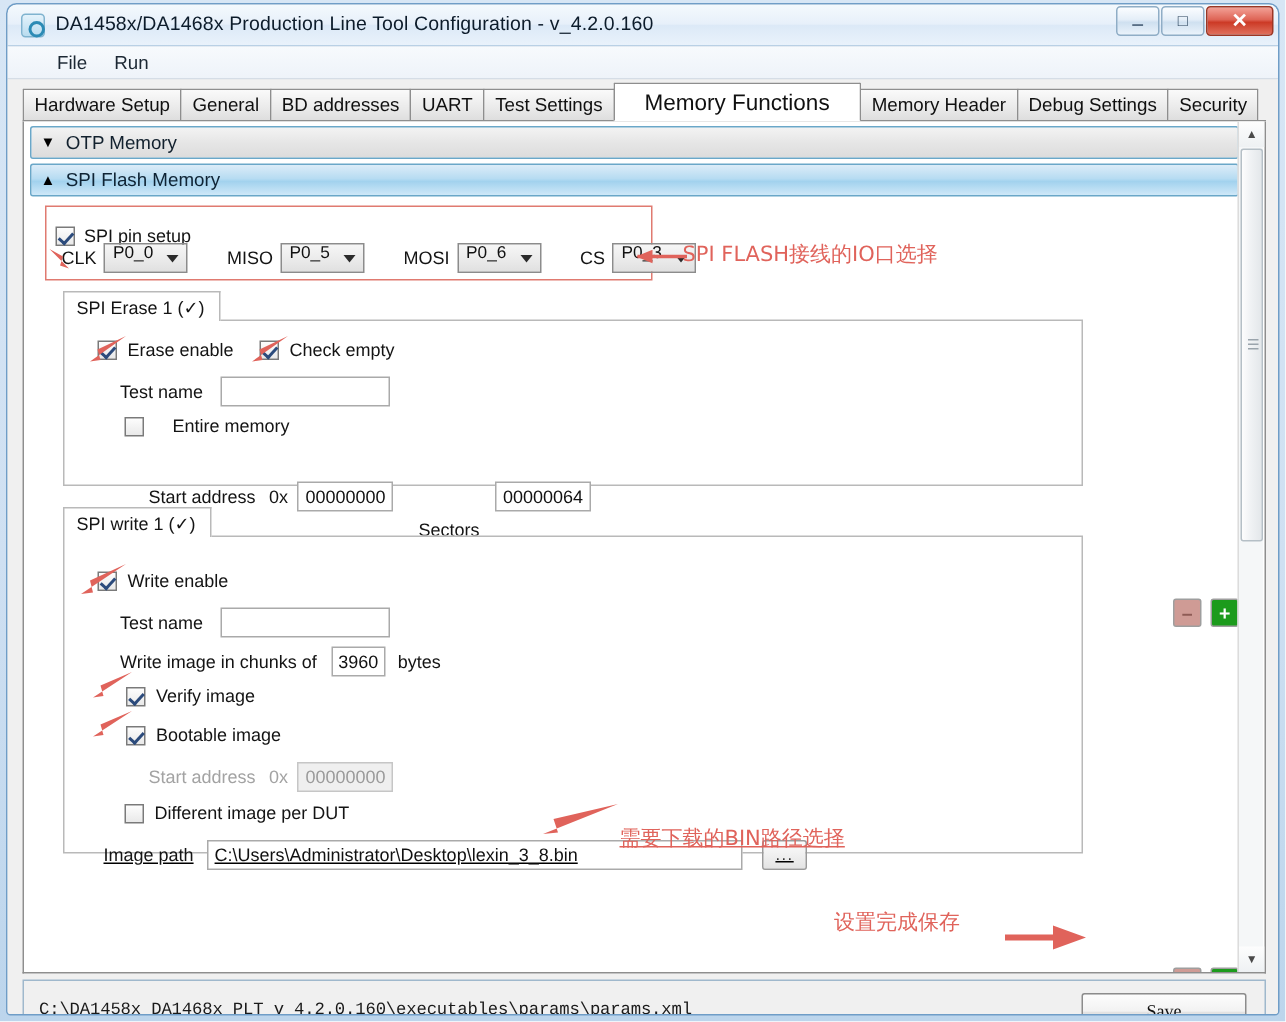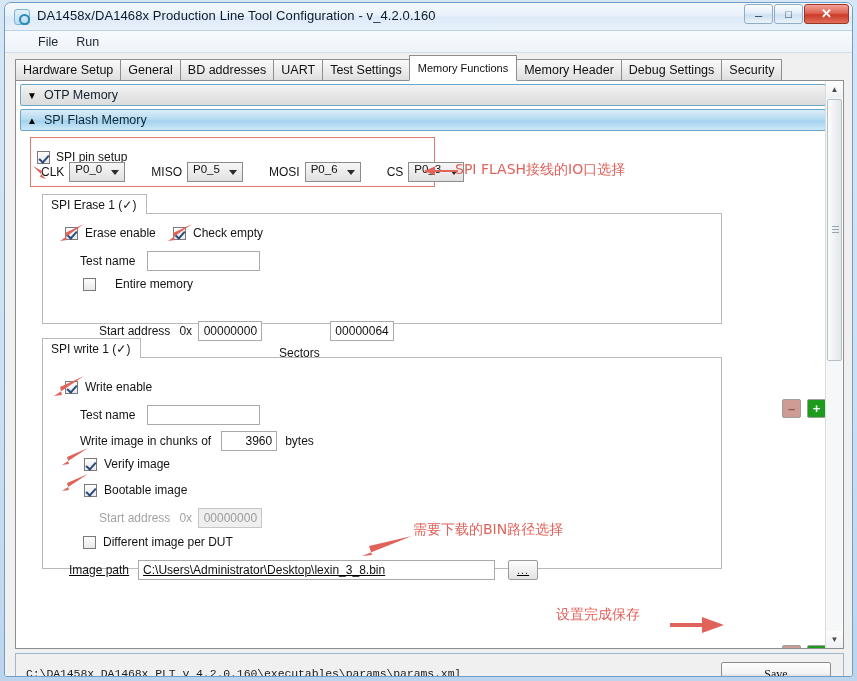--- a/index.html
+++ b/index.html
@@ -115,25 +115,25 @@
     border-bottom: none;
     margin-right: -1px;
     display: flex; align-items: center;
     white-space: nowrap;
     border-radius: 1px 1px 0 0;
     cursor: default;
   }
   .tab.active {
     height: 26px;
     background: #ffffff;
-    font-size: 11px;
+    font-size: 15px;
     border-bottom: 1px solid #ffffff;
     margin-bottom: -1px;
     z-index: 5;
-    padding: 0 8px;
+    padding: 0 20px;
   }
 
   
   .tabpage {
     position: absolute;
     left: 10px; top: 28px;
     width: 829px; height: 568px;
     background: #ffffff;
     border: 1px solid #8e8e8e;
     border-top: none;
@@ -483,21 +483,21 @@
             <span class="lbl" style="margin-left:7px;">Write enable</span>
           </div>
 
           <div class="row" style="left:37px; top:47px;">
             <span class="lbl">Test name</span>
             <span class="field" style="width:113px; margin-left:12px;"></span>
           </div>
 
           <div class="row" style="left:37px; top:73px;">
             <span class="lbl">Write image in chunks of</span>
-            <span class="field num" style="width:56px; margin-left:10px;">3960</span>
+            <span class="field num" style="width:36px; margin-left:10px;">3960</span>
             <span class="lbl" style="margin-left:8px;">bytes</span>
           </div>
 
           <div class="row" style="left:41px; top:99px;">
             <span class="checkbox checked"></span>
             <span class="lbl" style="margin-left:7px;">Verify image</span>
           </div>
 
           <div class="row" style="left:41px; top:125px;">
             <span class="checkbox checked"></span>
@@ -571,21 +571,21 @@
   </svg>
 
   <svg class="arrow-svg" style="left:58px; top:446px;" width="32" height="22">
     <path d="M30,2 L4,19 L11,18 L9,11 Z" fill="#e0635b"></path>
   </svg>
 
   <svg class="arrow-svg" style="left:58px; top:472px;" width="32" height="22">
     <path d="M30,2 L4,19 L11,18 L9,11 Z" fill="#e0635b"></path>
   </svg>
 
-  <div class="anno-text" style="left:413px; top:521px;">需要下载的BIN路径选择</div>
+  <div class="anno-text" style="left:413px; top:550px;text-decoration:underline;">需要下载的BIN路径选择</div>
   <svg class="arrow-svg" style="left:358px; top:534px;" width="56" height="26">
     <path d="M54,2 L4,22 L14,21 L11,12 Z" fill="#e0635b"></path>
   </svg>
 
   <div class="anno-text" style="left:556px; top:606px;">设置完成保存</div>
   <svg class="arrow-svg" style="left:668px; top:612px;" width="58" height="24">
     <path d="M2,11 L34,11 L34,5 L56,13 L34,21 L34,15 L2,15 Z" fill="#e0635b"></path>
   </svg>
 </div>
 

